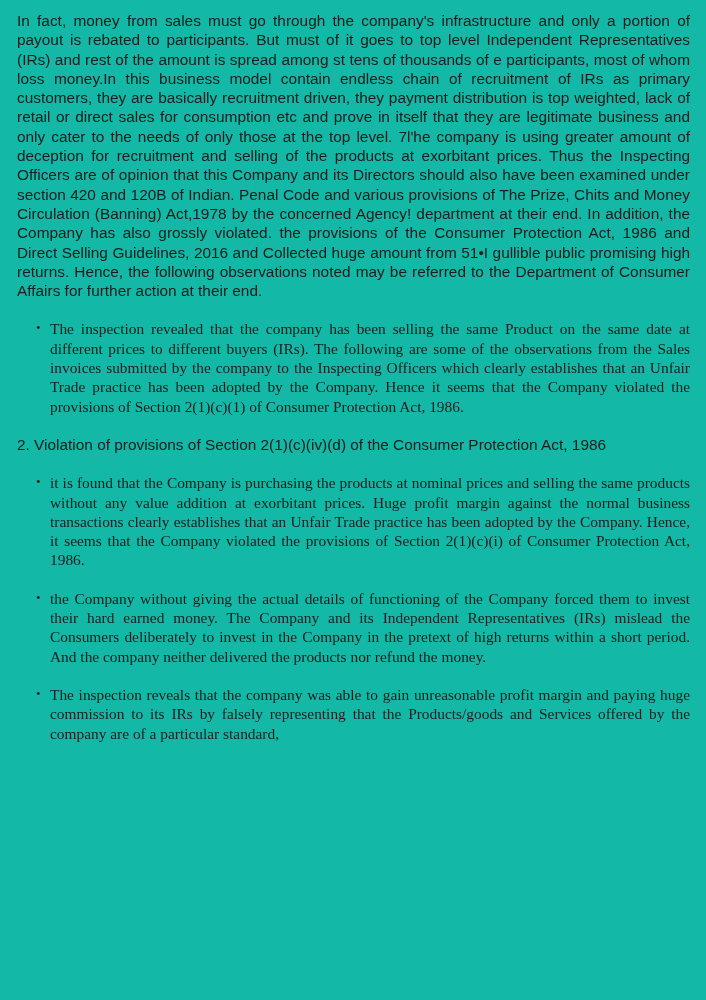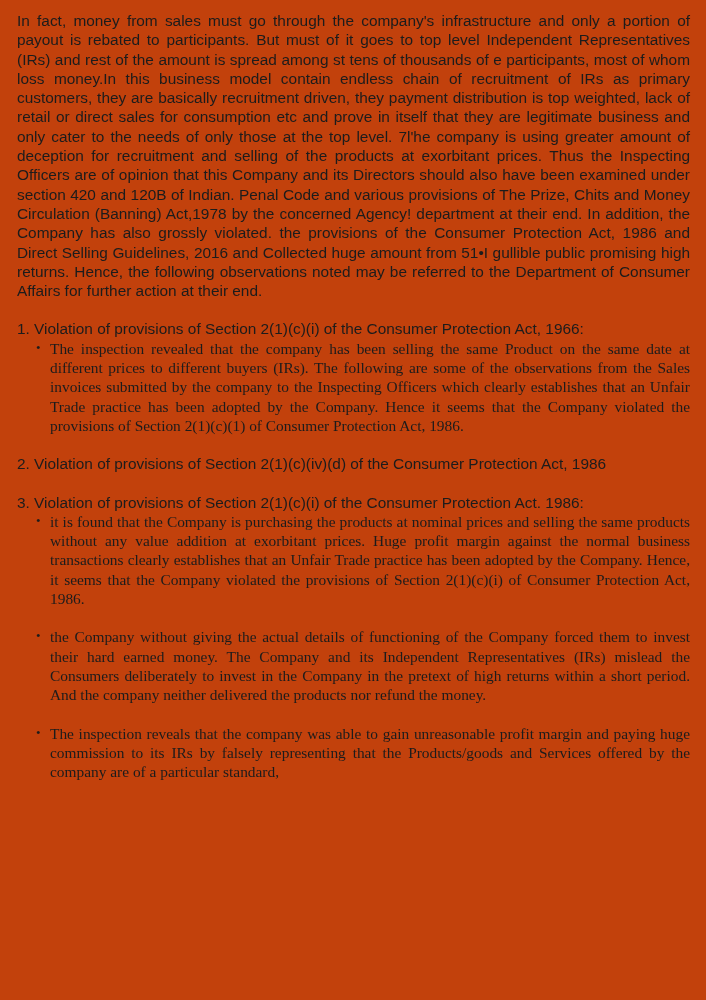--- a/index.html
+++ b/index.html
@@ -10,21 +10,21 @@
   body {
     width: 706px;
     height: 1000px;
     overflow: hidden;
   }
   .page {
     box-sizing: border-box;
     width: 706px;
     height: 1000px;
     padding: 11px 16px 0 17px;
-    background: #c2410c;
+    background: #14b8a6;
     font-family: "Liberation Sans", sans-serif;
     font-size: 15.4px;
     line-height: 19.3px;
     color: #1c1c1c;
     text-align: justify;
   }
   .intro {
     margin: 0;
   }
   .violation-section {
@@ -54,32 +54,30 @@
   }
 </style>
 </head>
 <body>
 
 <div class="page">
 
   <p class="intro">In fact, money from sales must go through the company's infrastructure and only a portion of payout is rebated to participants. But must of it goes to top level Independent Representatives (IRs) and rest of the amount is spread among st tens of thousands of e participants, most of whom loss money.In this business model contain endless chain of recruitment of IRs as primary customers, they are basically recruitment driven, they payment distribution is top weighted, lack of retail or direct sales for consumption etc and prove in itself that they are legitimate business and only cater to the needs of only those at the top level. 7l'he company is using greater amount of deception for recruitment and selling of the products at exorbitant prices. Thus the Inspecting Officers are of opinion that this Company and its Directors should also have been examined under section 420 and 120B of Indian. Penal Code and various provisions of The Prize, Chits and Money Circulation (Banning) Act,1978 by the concerned Agency! department at their end. In addition, the Company has also grossly violated. the provisions of the Consumer Protection Act, 1986 and Direct Selling Guidelines, 2016 and Collected huge amount from 51•I gullible public promising high returns. Hence, the following observations noted may be referred to the Department of Consumer Affairs for further action at their end.</p>
 
   <section class="violation-section">
-    <p class="section-heading">1. Violation of provisions of Section 2(1)(c)(i) of the Consumer Protection Act, 1966:</p>
     <ul class="bullets">
       <li>The inspection revealed that the company has been selling the same Product on the same date at different prices to different buyers (IRs). The following are some of the observations from the Sales invoices submitted by the company to the Inspecting Officers which clearly establishes that an Unfair Trade practice has been adopted by the Company. Hence it seems that the Company violated the provisions of Section 2(1)(c)(1) of Consumer Protection Act, 1986.</li>
     </ul>
   </section>
 
   <section class="violation-section">
     <p class="section-heading">2. Violation of provisions of Section 2(1)(c)(iv)(d) of the Consumer Protection Act, 1986</p>
   </section>
 
   <section class="violation-section">
-    <p class="section-heading">3. Violation of provisions of Section 2(1)(c)(i) of the Consumer Protection Act. 1986:</p>
     <ul class="bullets">
       <li>it is found that the Company is purchasing the products at nominal prices and selling the same products without any value addition at exorbitant prices. Huge profit margin against the normal business transactions clearly establishes that an Unfair Trade practice has been adopted by the Company. Hence, it seems that the Company violated the provisions of Section 2(1)(c)(i) of Consumer Protection Act, 1986.</li>
     </ul>
   </section>
 
   <section class="violation-section">
     <ul class="bullets">
       <li>the Company without giving the actual details of functioning of the Company forced them to invest their hard earned money. The Company and its Independent Representatives (IRs) mislead the Consumers deliberately to invest in the Company in the pretext of high returns within a short period. And the company neither delivered the products nor refund the money.</li>
     </ul>
   </section>

